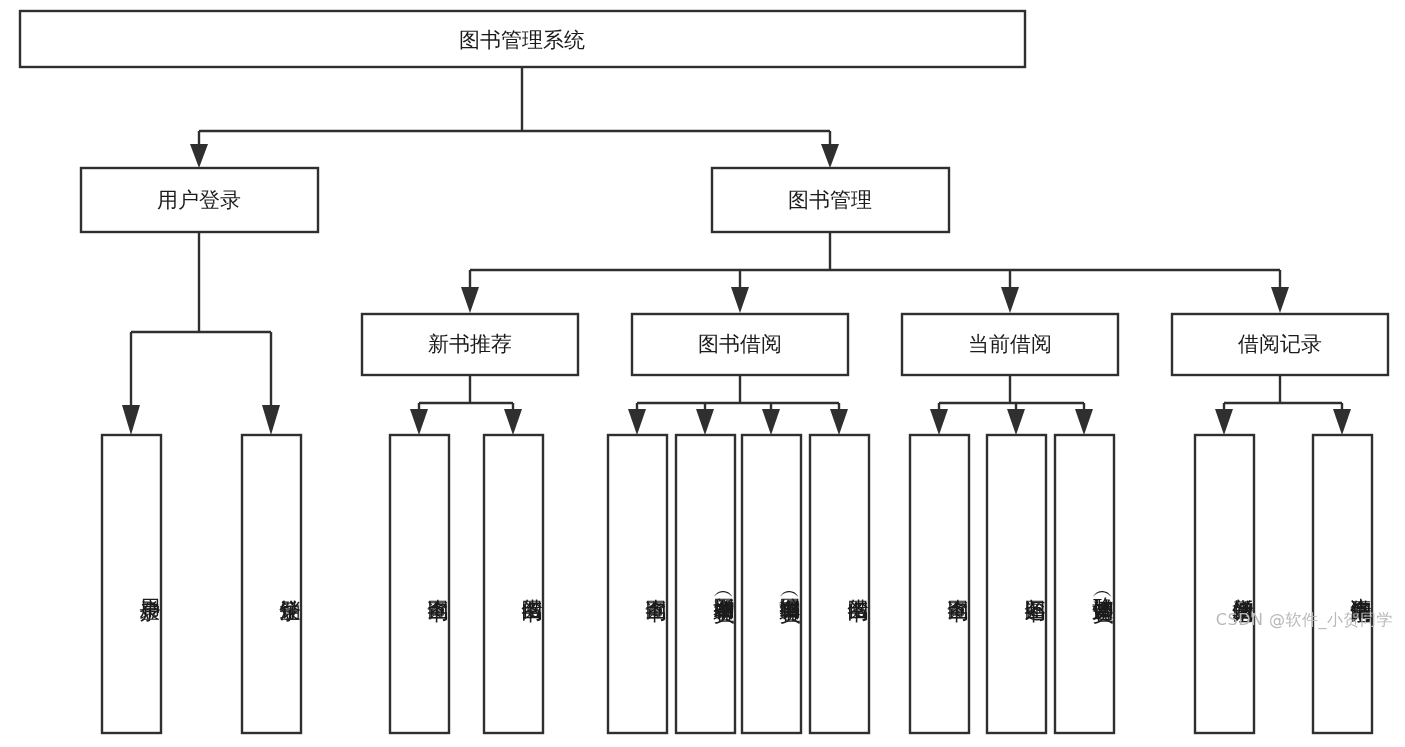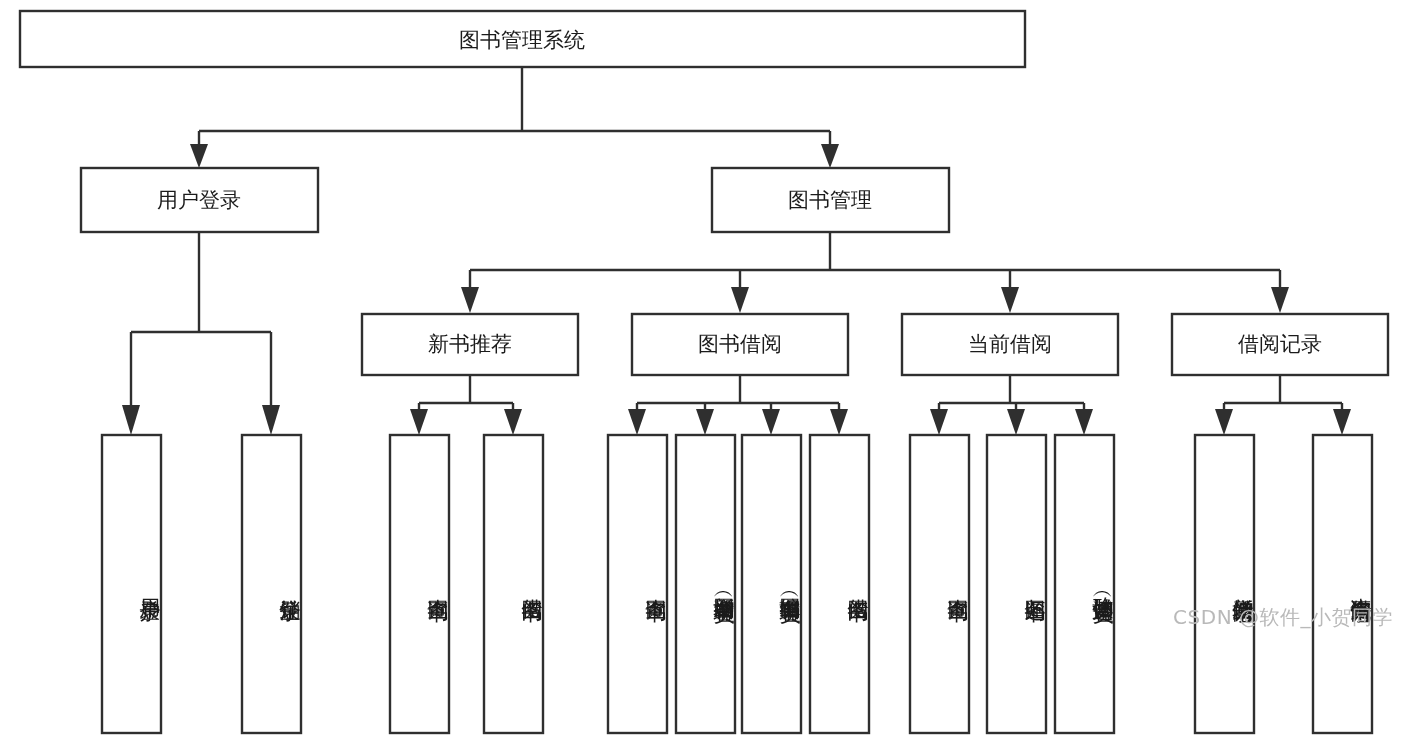--- a/index.html
+++ b/index.html
@@ -60,21 +60,21 @@
     text-orientation: upright;
     white-space: nowrap;
     letter-spacing: 1px;
     pointer-events: none;
   }
   .watermark {
     position: absolute;
     right: 12px;
     bottom: 6px;
     font-family: "DejaVu Sans", "Liberation Sans", sans-serif;
-    font-size: 20px;
+    font-size: 16px;
     color: #b9b9b9;
     white-space: nowrap;
     letter-spacing: 0.5px;
   }
 </style>
 </head>
 <body>
 
 <div id="diagram-root">
 

